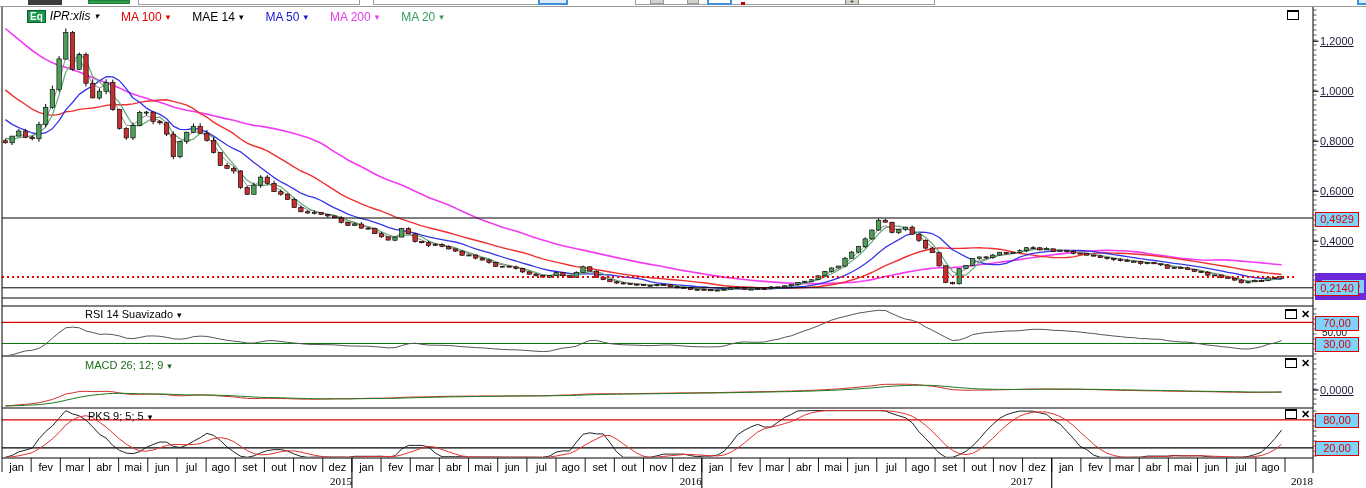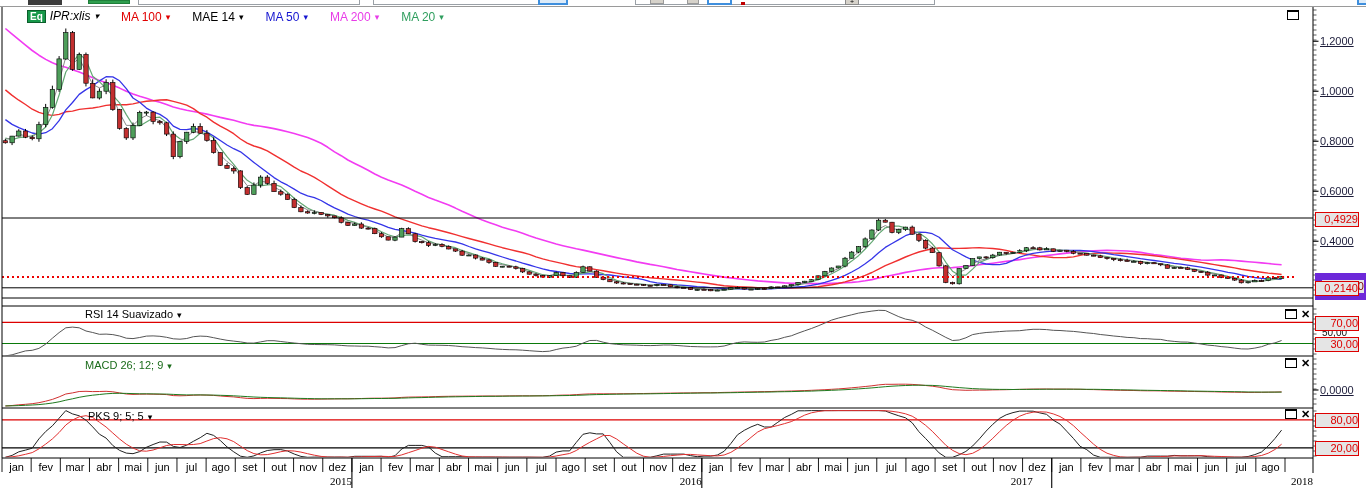--- a/index.html
+++ b/index.html
@@ -10,22 +10,22 @@
   .hairline{position:absolute;left:0;top:6px;width:1366px;height:1px;background:#9a9a9a;z-index:4;}
   svg.canvas{position:absolute;left:0;top:0;z-index:1;}
   .legend{position:absolute;left:27px;top:8px;height:16px;display:flex;align-items:center;gap:0;z-index:6;white-space:nowrap;}
   .eqbadge{display:inline-block;background:#17984a;border:1px solid #0b5e2b;color:#fff;font-weight:bold;
            font-size:10px;line-height:11px;padding:0 2px;margin-right:4px;}
   .legitem{display:inline-flex;align-items:center;font-size:12px;margin-right:22px;cursor:pointer;}
   .legitem .caret{font-size:9px;margin-left:4px;position:relative;top:0px;}
   .paneltitle{position:absolute;font-size:11px;z-index:6;white-space:nowrap;cursor:pointer;}
   .paneltitle .caret{font-size:9px;margin-left:4px;}
   .axlab{position:absolute;left:1320px;width:46px;font-size:11px;color:#1c1c3a;z-index:3;line-height:13px;text-decoration:underline;}
-  .lvlbox{position:absolute;left:1315px;width:42px;height:13px;font-size:11px;line-height:13px;text-align:right;
-          background:#e5e5e5;box-sizing:content-box;z-index:4;}
+  .lvlbox{position:absolute;left:1315px;width:42px;height:13px;font-size:11px;line-height:13px;text-align:center;
+          background:#7dd3fc;box-sizing:content-box;z-index:4;}
   .midlab{position:absolute;left:1322px;font-size:10px;color:#111;z-index:3;line-height:12px;}
   .winbtn{position:absolute;z-index:7;cursor:pointer;}
   .maxbtn{width:10px;height:8px;border:1px solid #000;background:#fff;}
   .maxbtn:before{content:"";display:block;height:1px;background:#000;margin-top:0px;}
   .closebtn{font-size:11px;line-height:10px;font-weight:bold;color:#000;}
   .month{position:absolute;top:461px;font-size:11px;color:#000;text-align:center;z-index:3;}
   .year{position:absolute;top:475px;font-size:11px;color:#000;text-align:right;z-index:3;font-family:Liberation Serif, serif;}
 </style>
 </head>
 <body>

